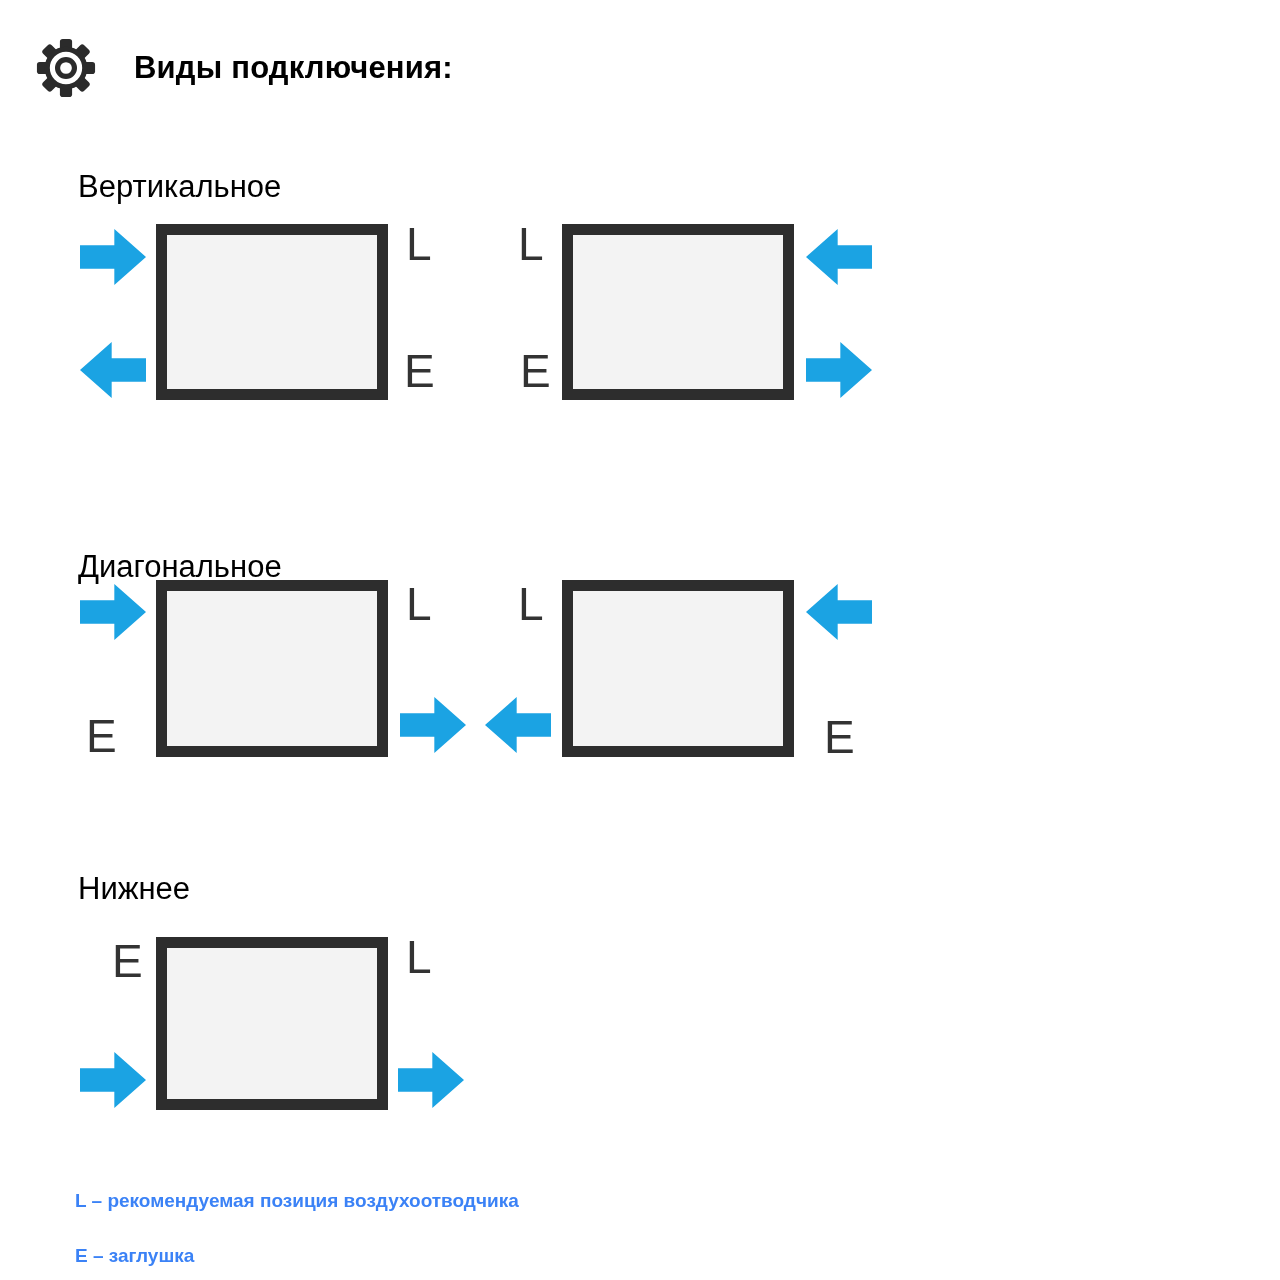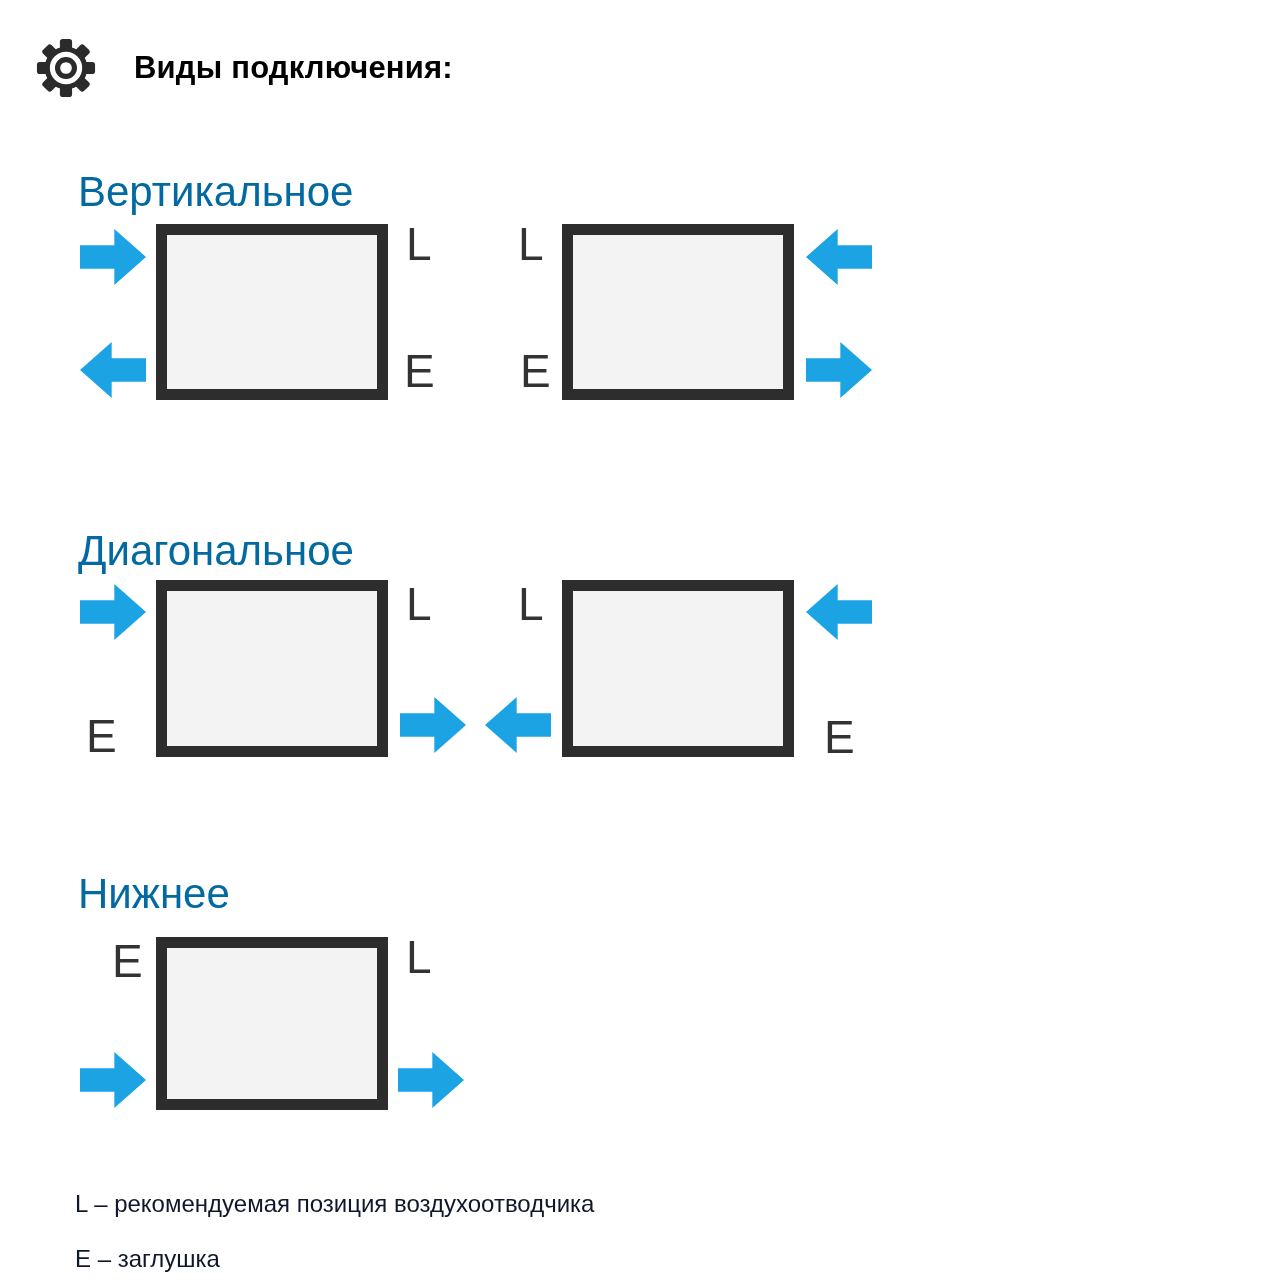--- a/index.html
+++ b/index.html
@@ -7,36 +7,36 @@
     position:relative;width:1280px;height:1280px;background:#ffffff;
     font-family:"Liberation Sans",sans-serif;overflow:hidden;
   }
   .title{
     position:absolute;left:134px;top:52px;
     font-size:31px;font-weight:700;color:#000000;line-height:1;
     letter-spacing:0.2px;
   }
   .gear{position:absolute;left:36px;top:38px;width:60px;height:60px;}
   .sec-label{
-    position:absolute;font-size:42px;font-weight:400;color:#0369a1;line-height:1;
+    position:absolute;font-size:31px;font-weight:400;color:#000000;line-height:1;
   }
   .radiator{
     position:absolute;width:232px;height:176px;box-sizing:border-box;
     background:#f3f3f3;border:11px solid #2d2d2d;
   }
   .arrow{
     position:absolute;width:66px;height:56px;background:#1ba3e3;
     clip-path:polygon(0% 29%,52% 29%,52% 0%,100% 50%,52% 100%,52% 71%,0% 71%);
   }
   .arrow.left{transform:scaleX(-1);}
   .port{
     position:absolute;font-size:46px;font-weight:400;color:#333333;line-height:1;
   }
   .legend-line{
-    position:absolute;font-size:24px;font-weight:400;color:#0f172a;line-height:1.1;
+    position:absolute;font-size:19px;font-weight:700;color:#3b82f6;line-height:1.1;
   }
 </style>
 </head>
 <body>
 
 <div class="canvas">
 
   <svg class="gear" viewBox="0 0 64 64" aria-hidden="true">
     <g fill="#2b2b2b">
       <g transform="translate(32 32)">
@@ -78,21 +78,21 @@
   <div class="arrow left" style="left:80px;top:342px"></div>
   <div class="port" style="left:406px;top:221px">L</div>
   <div class="port" style="left:404px;top:348px">E</div>
 
   <div class="radiator" style="left:562px;top:224px"></div>
   <div class="port" style="left:518px;top:221px">L</div>
   <div class="port" style="left:520px;top:348px">E</div>
   <div class="arrow left" style="left:806px;top:229px"></div>
   <div class="arrow" style="left:806px;top:342px"></div>
 
-  <div class="sec-label" style="left:78px;top:530px">Диагональное</div>
+  <div class="sec-label" style="left:78px;top:551px">Диагональное</div>
 
   <div class="radiator" style="left:156px;top:580px;height:177px"></div>
   <div class="arrow" style="left:80px;top:584px"></div>
   <div class="port" style="left:86px;top:713px">E</div>
   <div class="port" style="left:406px;top:581px">L</div>
   <div class="arrow" style="left:400px;top:697px"></div>
 
   <div class="radiator" style="left:562px;top:580px;height:177px"></div>
   <div class="port" style="left:518px;top:581px">L</div>
   <div class="arrow left" style="left:485px;top:697px"></div>

